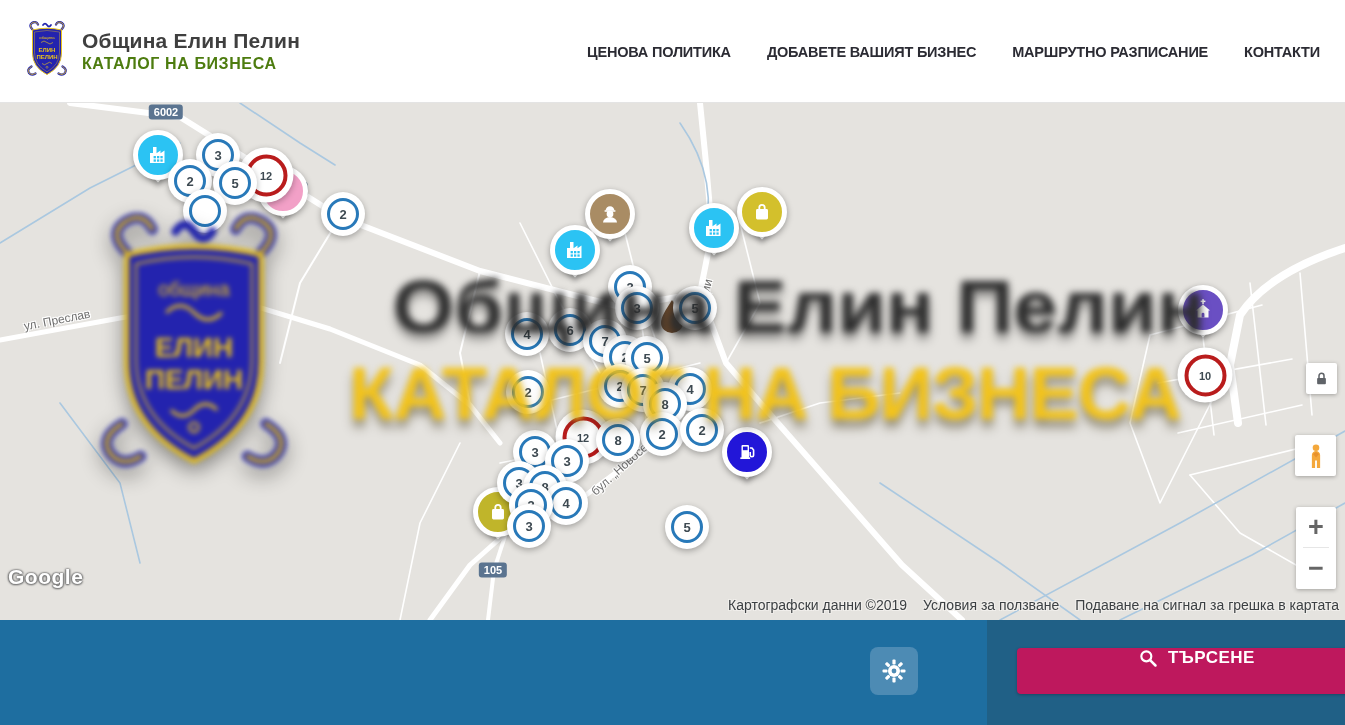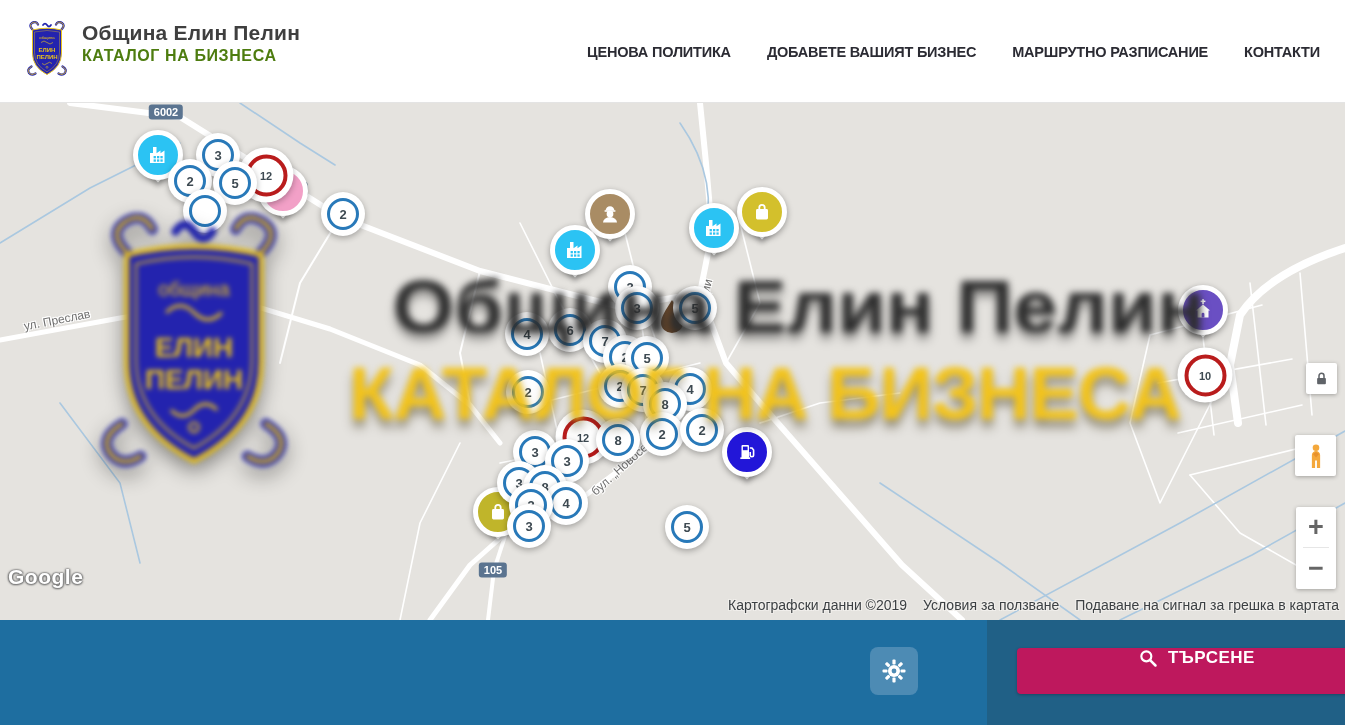--- a/index.html
+++ b/index.html
@@ -3,21 +3,21 @@
 <meta charset="utf-8">
 <style>
   * { margin:0; padding:0; box-sizing:border-box; }
   html,body { width:1345px; height:725px; overflow:hidden; background:#fff;
     font-family:"Liberation Sans", sans-serif; }
   #page { position:relative; width:1345px; height:725px; }
 
   
   #header { position:absolute; left:0; top:0; width:1345px; height:103px;
     background:#fff; border-bottom:1px solid #e4e4e4; z-index:50; }
-  #logo { position:absolute; left:22px; top:21px; display:flex; cursor:pointer; }
+  #logo { position:absolute; left:22px; top:21px; display:flex; align-items:center; cursor:pointer; }
   #logo-crest { width:50px; height:60px; }
   #logo-text { margin-left:10px; }
   #logo-title { font-size:21px; font-weight:bold; color:#3f3f3f; letter-spacing:0.2px; }
   #logo-subtitle { font-size:16px; font-weight:bold; color:#4d7c0f; letter-spacing:0.6px; margin-top:2px; }
   #nav { position:absolute; right:25px; top:0; height:103px; display:flex; align-items:center; gap:36px; }
   #nav a { font-size:14.5px; font-weight:bold; color:#2b2b33; text-decoration:none;
     letter-spacing:-0.2px; cursor:pointer; white-space:nowrap; }
 
   
   #map { position:absolute; left:0; top:103px; width:1345px; height:517px;

